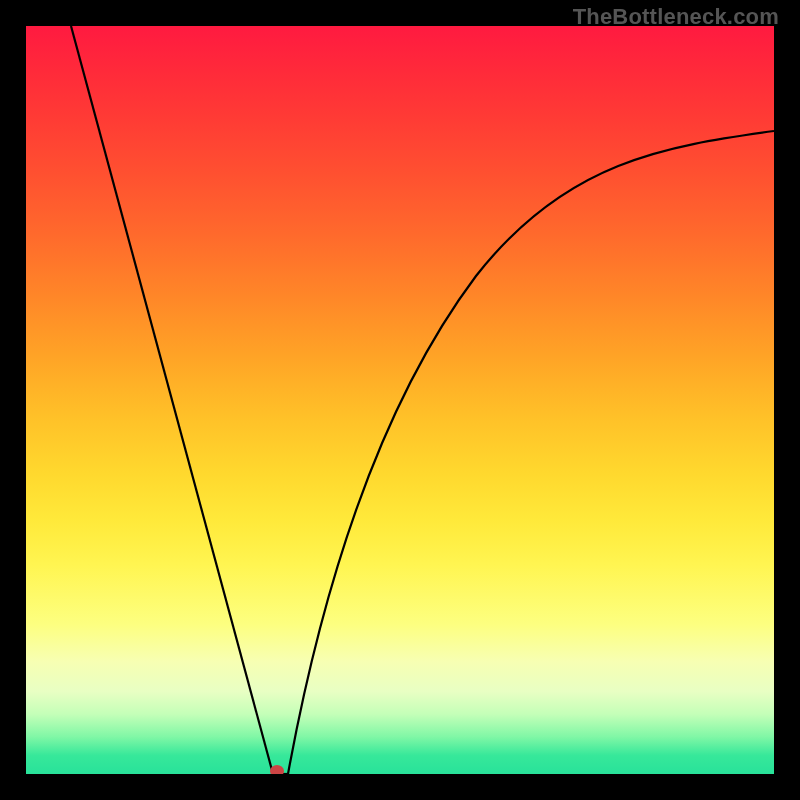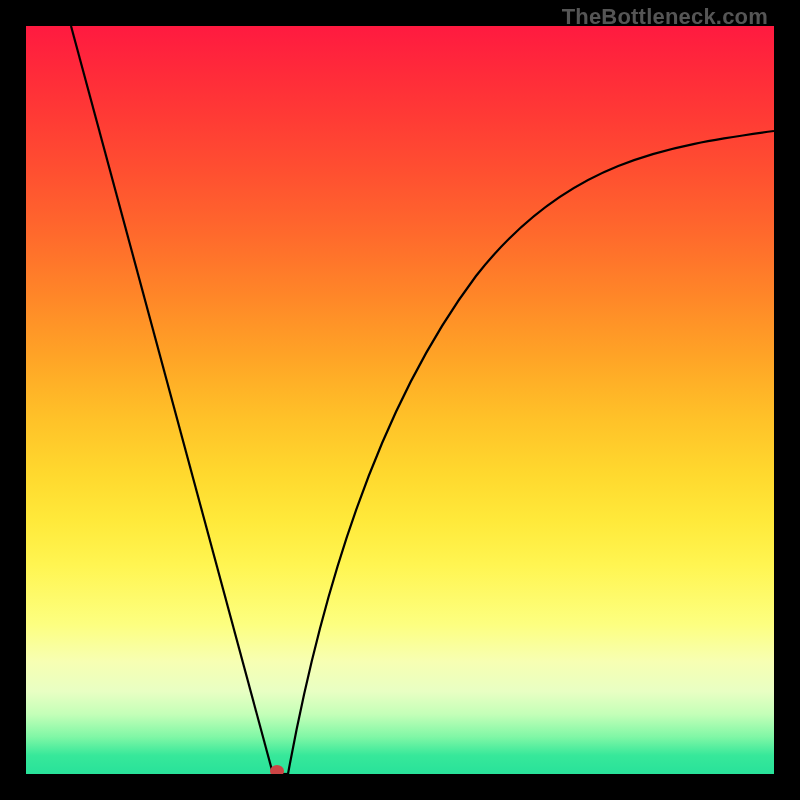--- a/index.html
+++ b/index.html
@@ -49,21 +49,21 @@
   }
   .curve-svg {
     position: absolute;
     inset: 0;
     width: 100%;
     height: 100%;
   }
   .watermark {
     position: absolute;
     top: 4px;
-    right: 32px;
+    right: 21px;
     font-size: 22px;
     font-weight: bold;
     color: #555;
     letter-spacing: 0.2px;
     margin-left: 32px;
   }
 </style>
 </head>
 <body>
 

